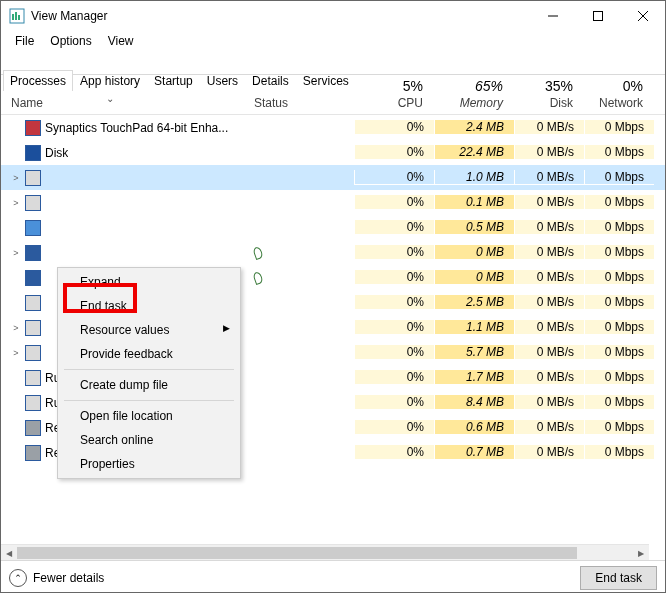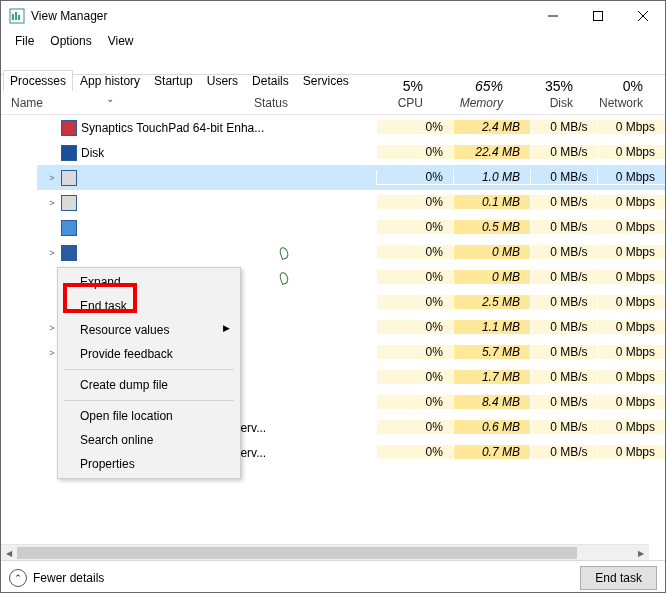--- a/index.html
+++ b/index.html
@@ -26,21 +26,21 @@
 .col-cpu    { width: 80px; justify-content: flex-end; padding-right: 10px; text-align: right;}
 .col-mem    { width: 80px; justify-content: flex-end; padding-right: 10px; text-align: right; font-style: italic;}
 .col-disk   { width: 70px; justify-content: flex-end; padding-right: 10px; text-align: center;}
 .col-net    { width: 70px; justify-content: flex-end; padding-right: 10px; text-align: right;}
 .grid-header .col { font-size: 12px; color: #555; border-right: 1px solid transparent; flex-direction: column; align-items: flex-start;}
 .grid-header .col-cpu, .grid-header .col-mem, .grid-header .col-disk, .grid-header .col-net { align-items: flex-end; }
 .grid-header .pct { color: #000; font-size: 14px; margin-bottom: 2px;}
 .grid-header .lbl { color: #404040; }
 .sort-ind { position:absolute; top:-3px; left: 105px; font-size:10px; color:#555;}
 
-.rows { position: relative; padding-left: 36px; }
+.rows { position: relative; }
 .row { display: flex; height: 25px; align-items: center; font-size: 12px; }
 .row.selected { background: #cce8ff; }
 .row .col-name { display: flex; align-items: center; gap: 4px; white-space: nowrap; overflow: hidden; text-overflow: ellipsis;}
 .row .expander { width: 10px; text-align: center; font-size: 9px; color: #666; }
 .row .picon { width: 16px; height: 16px; flex: 0 0 16px; background: #3a7ad6; border: 1px solid #2b5a9e;}
 .row .pname { white-space: nowrap; overflow: hidden; text-overflow: ellipsis; }
 .row .col-cpu, .row .col-mem, .row .col-disk, .row .col-net { background: #fff8d8; border-left: 1px solid #fff; border-bottom: 1px solid #fff;}
 .row .col-mem { background: #ffe89a; }
 .row.selected .col-cpu, .row.selected .col-mem, .row.selected .col-disk, .row.selected .col-net { background: #cce8ff; }
 .leaf { width:8px; height:12px; border:1px solid #3a7a3a; border-radius: 50% 50% 50% 0; display:inline-block; transform: rotate(-20deg);}

